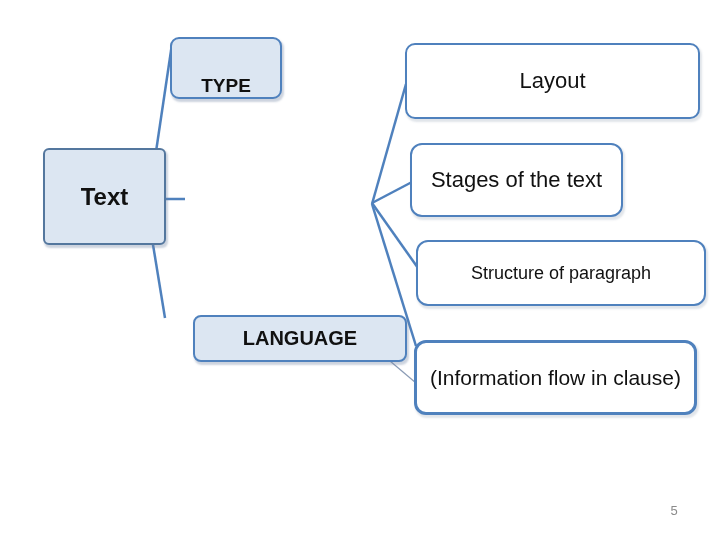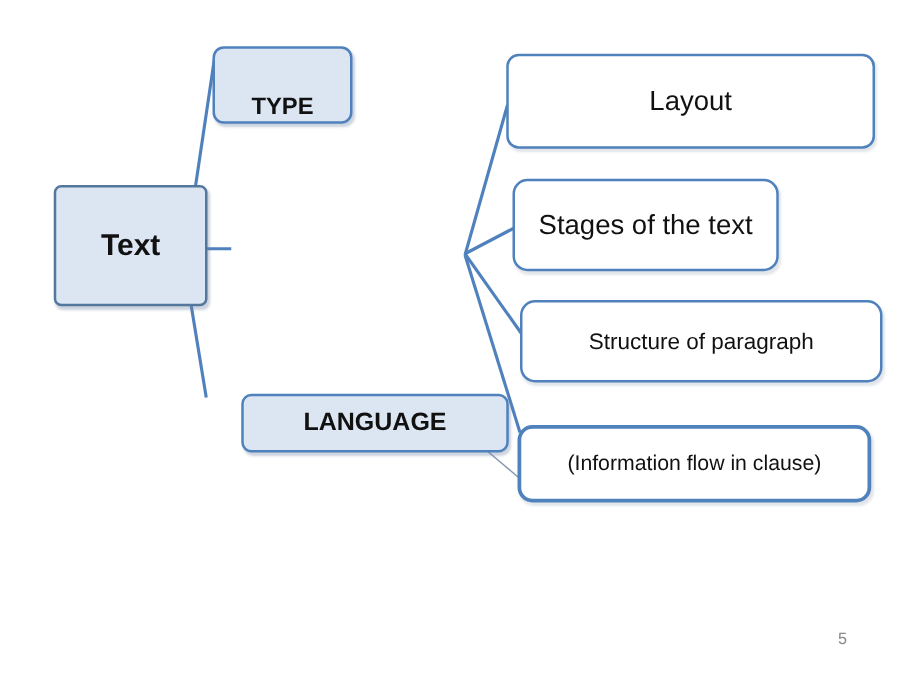--- a/index.html
+++ b/index.html
@@ -25,21 +25,21 @@
     background:#ffffff;font-weight:normal;
     box-shadow:1.5px 2.5px 2px rgba(120,135,160,.22);
   }
   #text-box     {left:25px;  top:148px; width:123px; height:97px; border-radius:6px; font-size:24px; border-color:#54779e;margin-left:18px;}
   #type-box     {left:170px; top:37px;  width:112px; height:62px; border-radius:9px;  font-size:19px;align-items:flex-end;}
   #organisation-box{left:183px; top:165px; width:188px; height:74px; border-radius:10px; font-size:20px;}
   #language-box {left:163px; top:315px; width:214px; height:47px; border-radius:8px;  font-size:20px;margin-left:30px;}
   #layout-box   {left:405px; top:43px;  width:295px; height:76px; border-radius:10px; font-size:22px;}
   #stages-box   {left:410px; top:143px; width:213px; height:74px; border-radius:12px; font-size:22px;}
   #structure-box{left:416px; top:240px; width:290px; height:66px; border-radius:12px; font-size:18px;}
-  #info-box     {left:414px; top:340px; width:283px; height:62px; border-radius:12px; font-size:17px; border-width:3px;}
+  #info-box     {left:414px; top:340px; width:283px; height:75px; border-radius:12px; font-size:21px; border-width:3px;}
   #page-number{
     position:absolute;left:664px;top:503px;z-index:2;
     font-size:13px;color:#8a8a8a;width:20px;text-align:center;
   }
 </style>
 </head>
 <body>
 
 <div id="slide">
 

